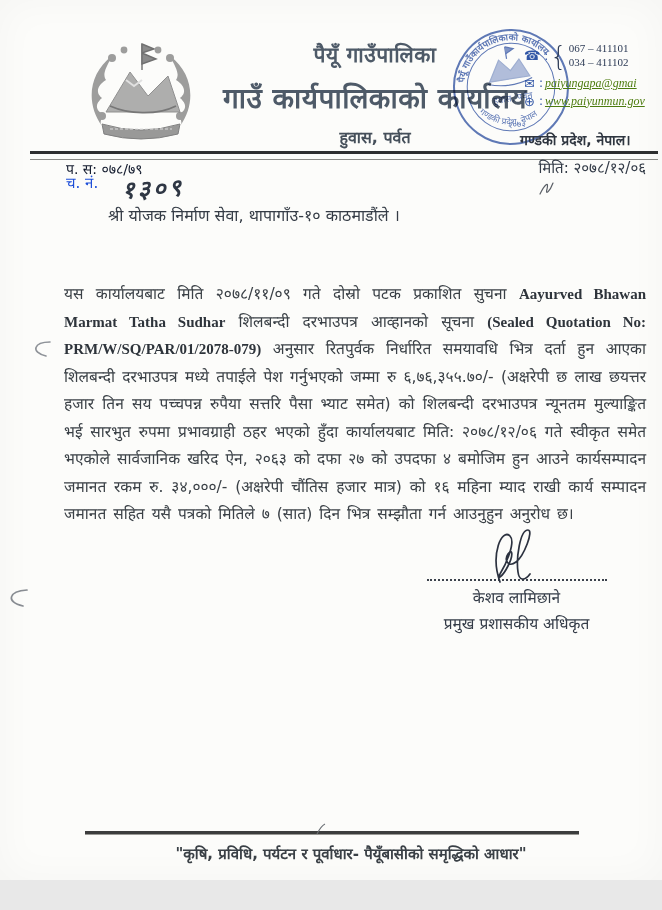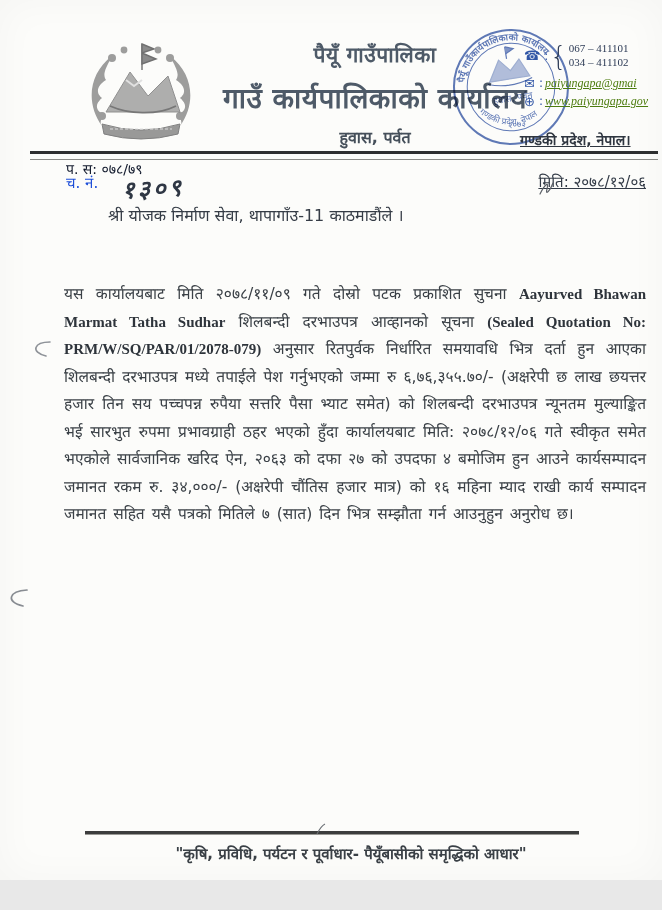--- a/index.html
+++ b/index.html
@@ -17,29 +17,29 @@
   .contact{position:absolute;left:524px;top:42px;width:138px;font-size:12px;color:#3156a6;}
   .c-row{display:flex;align-items:center;margin-bottom:2px;white-space:nowrap;overflow:hidden;}
   .c-icon{font-size:13px;color:#3156a6;margin-right:2px;}
   .c-colon{margin:0 2px;color:#3156a6;}
   .c-brace{font-size:26px;font-weight:200;color:#2c3a55;margin-right:2px;line-height:1;}
   .phone-stack{display:flex;flex-direction:column;font-family:"Liberation Serif",serif;
                font-size:11px;color:#2c3a55;line-height:1.25;align-items:center;}
   .link{font-style:italic;text-decoration:underline;font-family:"Liberation Serif",serif;
         font-size:12px;color:#4d7c0f;}
   .province{position:absolute;left:520px;top:130px;width:142px;font-size:14px;font-weight:600;
-            color:#2f3640;white-space:nowrap;text-decoration:underline;}
+            color:#2f3640;white-space:nowrap;}
   .rule{position:absolute;left:30px;right:4px;top:151px;height:5px;
         border-top:3px solid #2e2f30;border-bottom:1px solid #8a8a86;}
   
   .ps{position:absolute;left:66px;top:159px;font-size:14px;color:#0f172a;}
   .cn{position:absolute;left:66px;top:172px;font-size:15px;color:#1d4ed8;}
   .handwritten{position:absolute;left:122px;top:171px;font-size:24px;font-style:italic;
                color:#2f3744;transform:rotate(-3deg);letter-spacing:3px;font-weight:600;}
-  .date{position:absolute;right:16px;top:171px;font-size:15px;color:#333b47;text-decoration:underline;}
+  .date{position:absolute;right:16px;top:157px;font-size:15px;color:#333b47;}
   .pen-tick{position:absolute;left:536px;top:178px;}
   .addressee{position:absolute;left:108px;top:204px;font-size:16px;color:#353c46;}
   .subject{position:absolute;left:0;right:0;top:247px;text-align:center;font-size:16px;
            font-weight:600;color:#353c46;}
   
   .body-text{position:absolute;left:64px;right:16px;top:281px;text-align:justify;
              font-size:15.5px;line-height:27.5px;color:#3a4046;word-spacing:2px;}
   .latin-bold{font-family:"Liberation Serif",serif;font-weight:700;font-size:15px;color:#2e343b;}
   
   .sig-block{position:absolute;right:28px;top:524px;width:235px;text-align:center;}
@@ -133,41 +133,49 @@
       </span>
     </div>
     <div class="c-row" style="margin-top:6px;">
       <span class="c-icon">✉</span>
       <span class="c-colon">:</span>
       <span class="link">paiyungapa@gmai</span>
     </div>
     <div class="c-row" style="margin-top:3px;">
       <span class="c-icon">⊕</span>
       <span class="c-colon">:</span>
-      <span class="link">www.paiyungapa.gov</span>
+      <span class="link">www.paiyunmun.gov</span>
     </div>
   </div>
   <div class="province">गण्डकी प्रदेश, नेपाल।</div>
 
   <div class="rule"></div>
 
   <div class="ps">प. स: ०७८/७९</div>
   <div class="cn">च. नं.</div>
   <div class="handwritten">१३०९</div>
   <div class="date">मिति: २०७८/१२/०६</div>
   <svg class="pen-tick" width="22" height="22" viewBox="0 0 22 22">
     <path d="M4,16 C9,6 13,3 11,11 C9,18 14,13 17,5" stroke="#5a5f66" stroke-width="1.2" fill="none" stroke-linecap="round"></path>
   </svg>
 
-  <div class="addressee">श्री योजक निर्माण सेवा, थापागाँउ-11 काठमाडौंले ।</div>
+  <div class="addressee">श्री योजक निर्माण सेवा, थापागाँउ-१० काठमाडौंले ।</div>
 
   <div class="body-text">
     <span>यस कार्यालयबाट मिति २०७८/११/०९ गते दोस्रो पटक प्रकाशित सुचना </span><span class="latin-bold">Aayurved Bhawan Marmat Tatha Sudhar</span><span> शिलबन्दी दरभाउपत्र आव्हानको सूचना </span><span class="latin-bold">(Sealed Quotation No: PRM/W/SQ/PAR/01/2078-079)</span><span> अनुसार रितपुर्वक निर्धारित समयावधि भित्र दर्ता हुन आएका शिलबन्दी दरभाउपत्र मध्ये तपाईले पेश गर्नुभएको जम्मा रु ६,७६,३५५.७०/- (अक्षरेपी छ लाख छयत्तर हजार तिन सय पच्चपन्न रुपैया सत्तरि पैसा भ्याट समेत) को शिलबन्दी दरभाउपत्र न्यूनतम मुल्याङ्कित भई सारभुत रुपमा प्रभावग्राही ठहर भएको हुँदा कार्यालयबाट मिति: २०७८/१२/०६ गते स्वीकृत समेत भएकोले सार्वजानिक खरिद ऐन, २०६३ को दफा २७ को उपदफा ४ बमोजिम हुन आउने कार्यसम्पादन जमानत रकम रु. ३४,०००/- (अक्षरेपी चौंतिस हजार मात्र) को १६ महिना म्याद राखी कार्य सम्पादन जमानत सहित यसै पत्रको मितिले ७ (सात) दिन भित्र सम्झौता गर्न आउनुहुन अनुरोध छ।</span>
   </div>
 
+  <div class="sig-block">
+    <svg class="sig-scribble" width="90" height="70" viewBox="0 0 90 70">
+      <path d="M28,58 C18,30 30,4 38,12 C44,18 34,40 28,50 C24,56 30,54 36,42 C42,30 40,24 36,30 C32,36 36,44 44,38 C52,32 62,6 56,6 C48,6 44,34 46,48 C47,56 52,58 58,50" stroke="#2c3240" stroke-width="1.7" fill="none" stroke-linecap="round"></path>
+    </svg>
+    <div class="dotline"></div>
+    <div class="sig-name">केशव लामिछाने</div>
+    <div class="sig-title">प्रमुख प्रशासकीय अधिकृत</div>
+  </div>
 
   <svg class="pen-mark1" width="26" height="22" viewBox="0 0 26 22">
     <path d="M22,4 C6,4 2,14 18,18" stroke="#8e9298" stroke-width="1.6" fill="none" stroke-linecap="round"></path>
   </svg>
   <svg class="pen-mark2" width="28" height="24" viewBox="0 0 28 24">
     <path d="M24,4 C6,5 2,16 20,20" stroke="#888c92" stroke-width="1.7" fill="none" stroke-linecap="round"></path>
   </svg>
 
   <div class="footer-line"></div>
   <svg class="footer-tick" width="14" height="14" viewBox="0 0 14 14">

